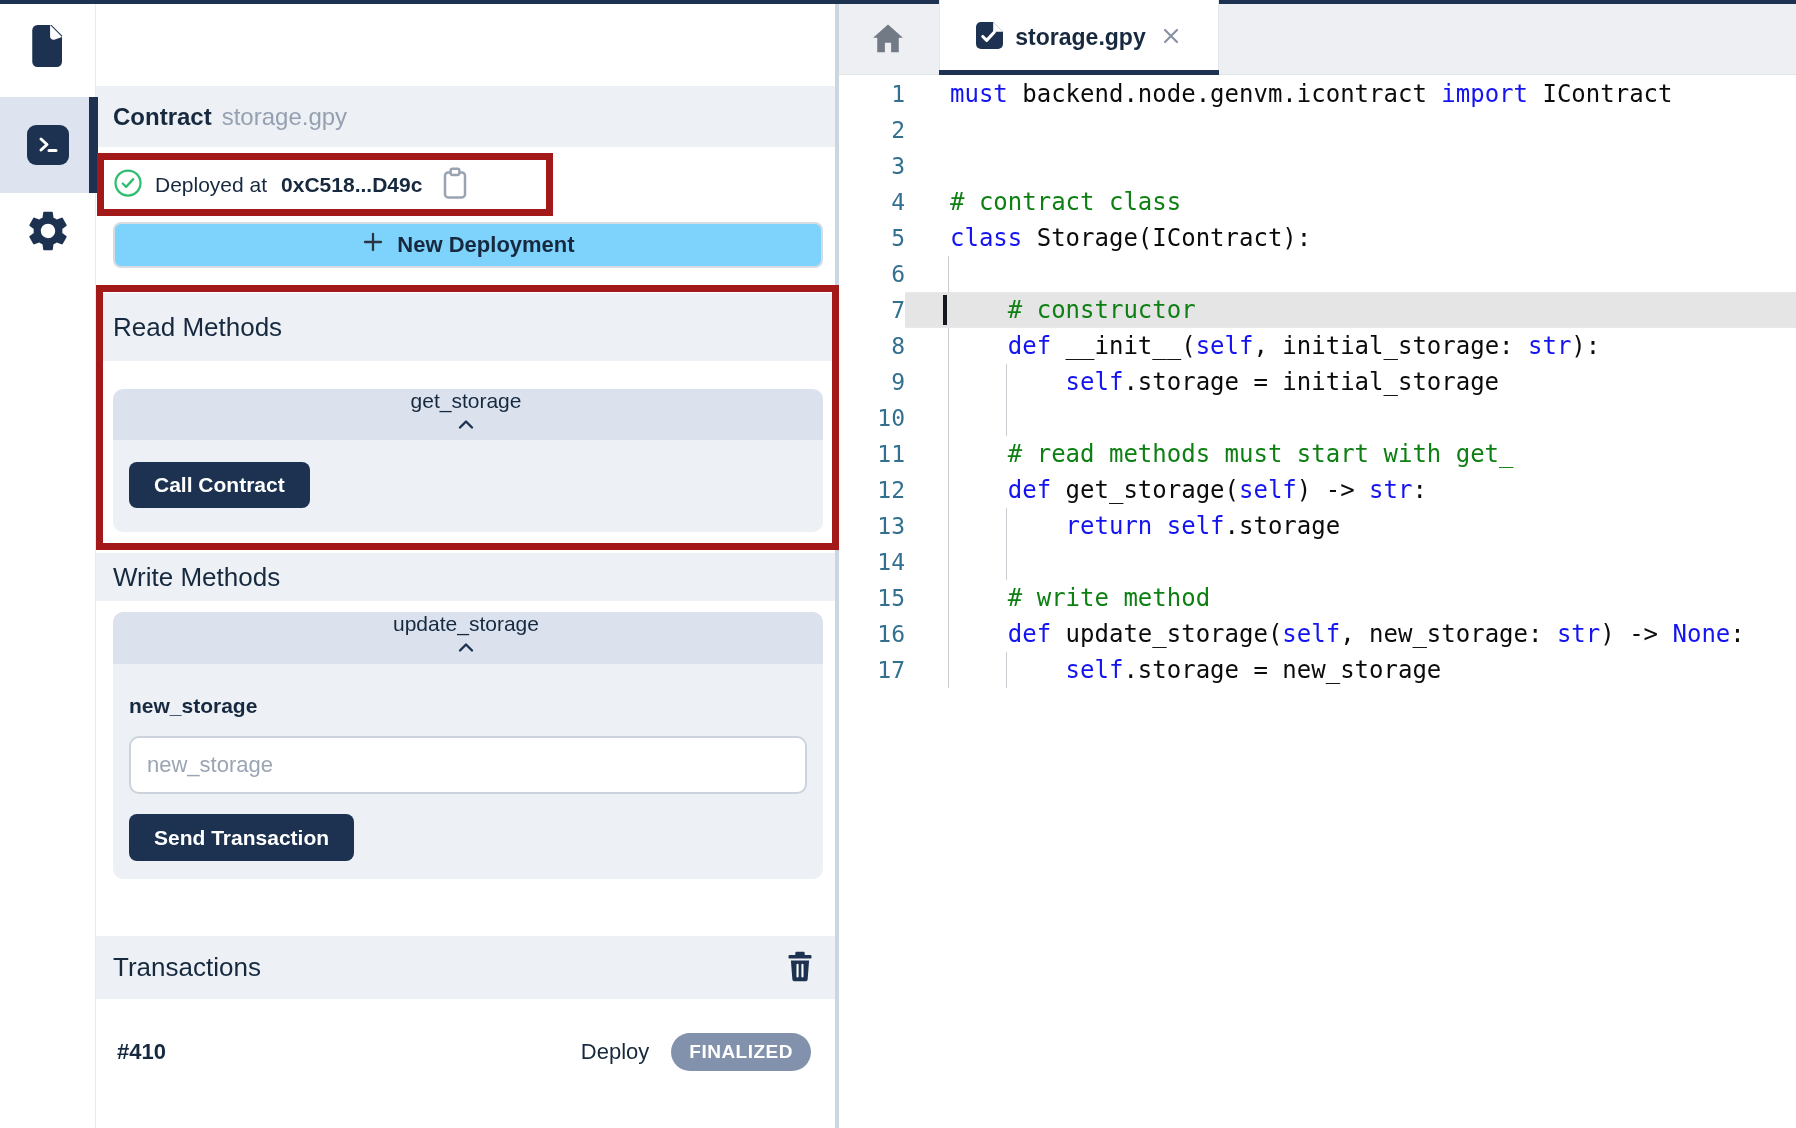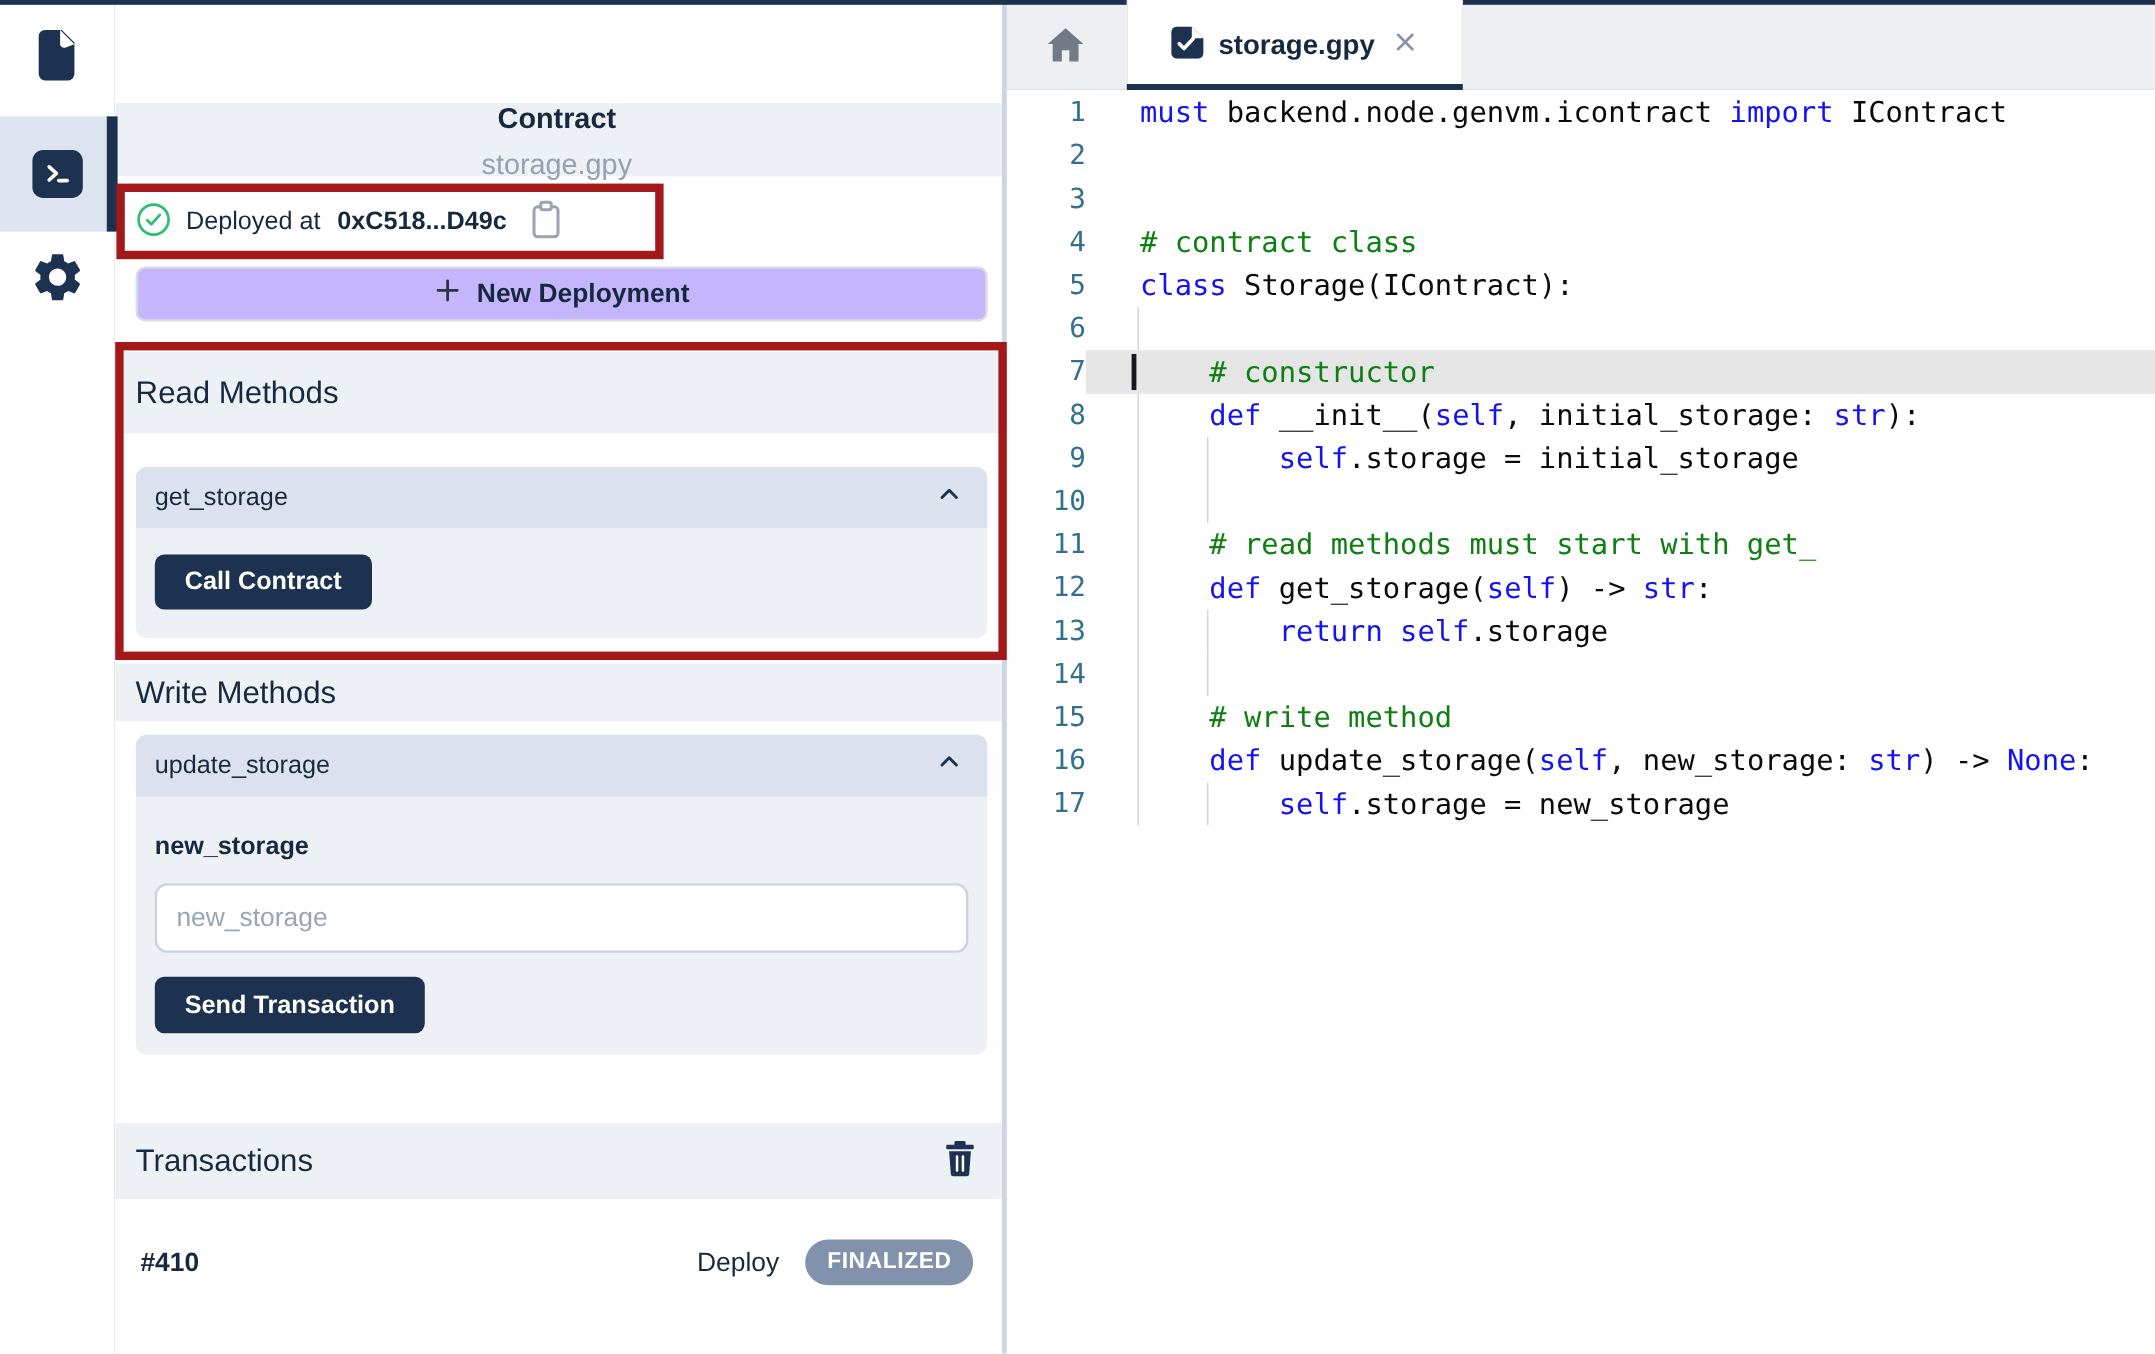--- a/index.html
+++ b/index.html
@@ -23,46 +23,46 @@
   .rail-files{top:22px;height:52px;}
   .rail-run{top:97px;height:96px;background:#dde3ef;}
   .rail-run .term-box{width:42px;height:40px;background:var(--navy);border-radius:9px;display:flex;align-items:center;justify-content:center;}
   .active-bar{position:absolute;left:89px;top:97px;width:9px;height:96px;background:var(--navy);z-index:3;}
   .rail-gear{top:208px;height:50px;}
 
   
   .panel{position:absolute;left:96px;top:0;width:743px;height:1128px;background:#fff;}
   .p-title{position:absolute;left:17px;top:16px;font-size:32px;font-weight:500;color:var(--text-dark);}
   .band{position:absolute;left:0;right:0;background:var(--band-bg);display:flex;align-items:center;padding:0 24px 0 17px;}
-  .band-contract{top:86px;height:61px;font-size:24px;gap:10px;flex-direction:column;}
+  .band-contract{top:86px;height:61px;font-size:24px;gap:10px;}
   .contract-label{font-weight:700;color:var(--text-dark);}
   .contract-file{font-weight:400;color:#95a0b1;}
   .band-read{top:293px;height:68px;}
   .band-write{top:553px;height:48px;}
   .band-tx{top:936px;height:63px;gap:48px;}
   .band-title{font-size:26px;font-weight:500;color:var(--text-dark);}
 
   .deploy-row{position:absolute;left:17px;top:160px;height:50px;display:flex;align-items:center;gap:12px;z-index:1;}
   .deploy-text{font-size:21px;color:var(--text-dark);}
   .deploy-addr{font-size:21px;font-weight:700;color:var(--text-dark);margin-left:2px;}
   .copy-btn{margin-left:6px;cursor:pointer;display:flex;align-items:center;}
 
   .annotation{position:absolute;border:7px solid var(--annotation-red);pointer-events:none;z-index:9;}
   .annotation-deploy{left:1px;top:153px;width:456px;height:63px;}
   .annotation-read{left:0;top:285px;width:743px;height:265px;}
 
-  .btn-new{position:absolute;left:17px;top:222px;width:710px;height:46px;background:#c4b5fd;
+  .btn-new{position:absolute;left:17px;top:222px;width:710px;height:46px;background:#7dd3fc;
     border:2px solid #d7dce3;border-radius:8px;display:flex;align-items:center;justify-content:center;
     gap:12px;font-size:22px;font-weight:600;color:var(--text-dark);cursor:pointer;font-family:inherit;}
 
   .card{position:absolute;left:17px;width:710px;border-radius:10px;overflow:hidden;}
   .card-read{top:389px;}
   .card-write{top:612px;}
   .card-header{background:var(--card-header-bg);display:flex;align-items:center;justify-content:space-between;
-    padding:0 20px 0 16px;font-size:21px;color:var(--text-dark);cursor:pointer;}
+    padding:0 20px 0 16px;font-size:21px;color:var(--text-dark);cursor:pointer;flex-direction:column;}
   .card-read .card-header{height:51px;}
   .card-write .card-header{height:52px;}
   .card-body{background:var(--card-body-bg);position:relative;}
   .card-read .card-body{height:92px;padding:22px 16px;}
   .card-write .card-body{height:215px;}
   .btn-dark{background:var(--navy);color:#fff;font-weight:700;font-size:21px;border:none;border-radius:8px;
     height:46px;padding:0 25px;cursor:pointer;font-family:inherit;}
   .param-label{position:absolute;left:16px;top:30px;font-size:21px;font-weight:700;color:var(--text-dark);}
   .param-input{position:absolute;left:16px;right:16px;top:72px;height:58px;border:2px solid #ccd3dc;border-radius:10px;
     font-size:22px;padding:0 16px;color:#333;background:#fff;font-family:inherit;width:678px;}

